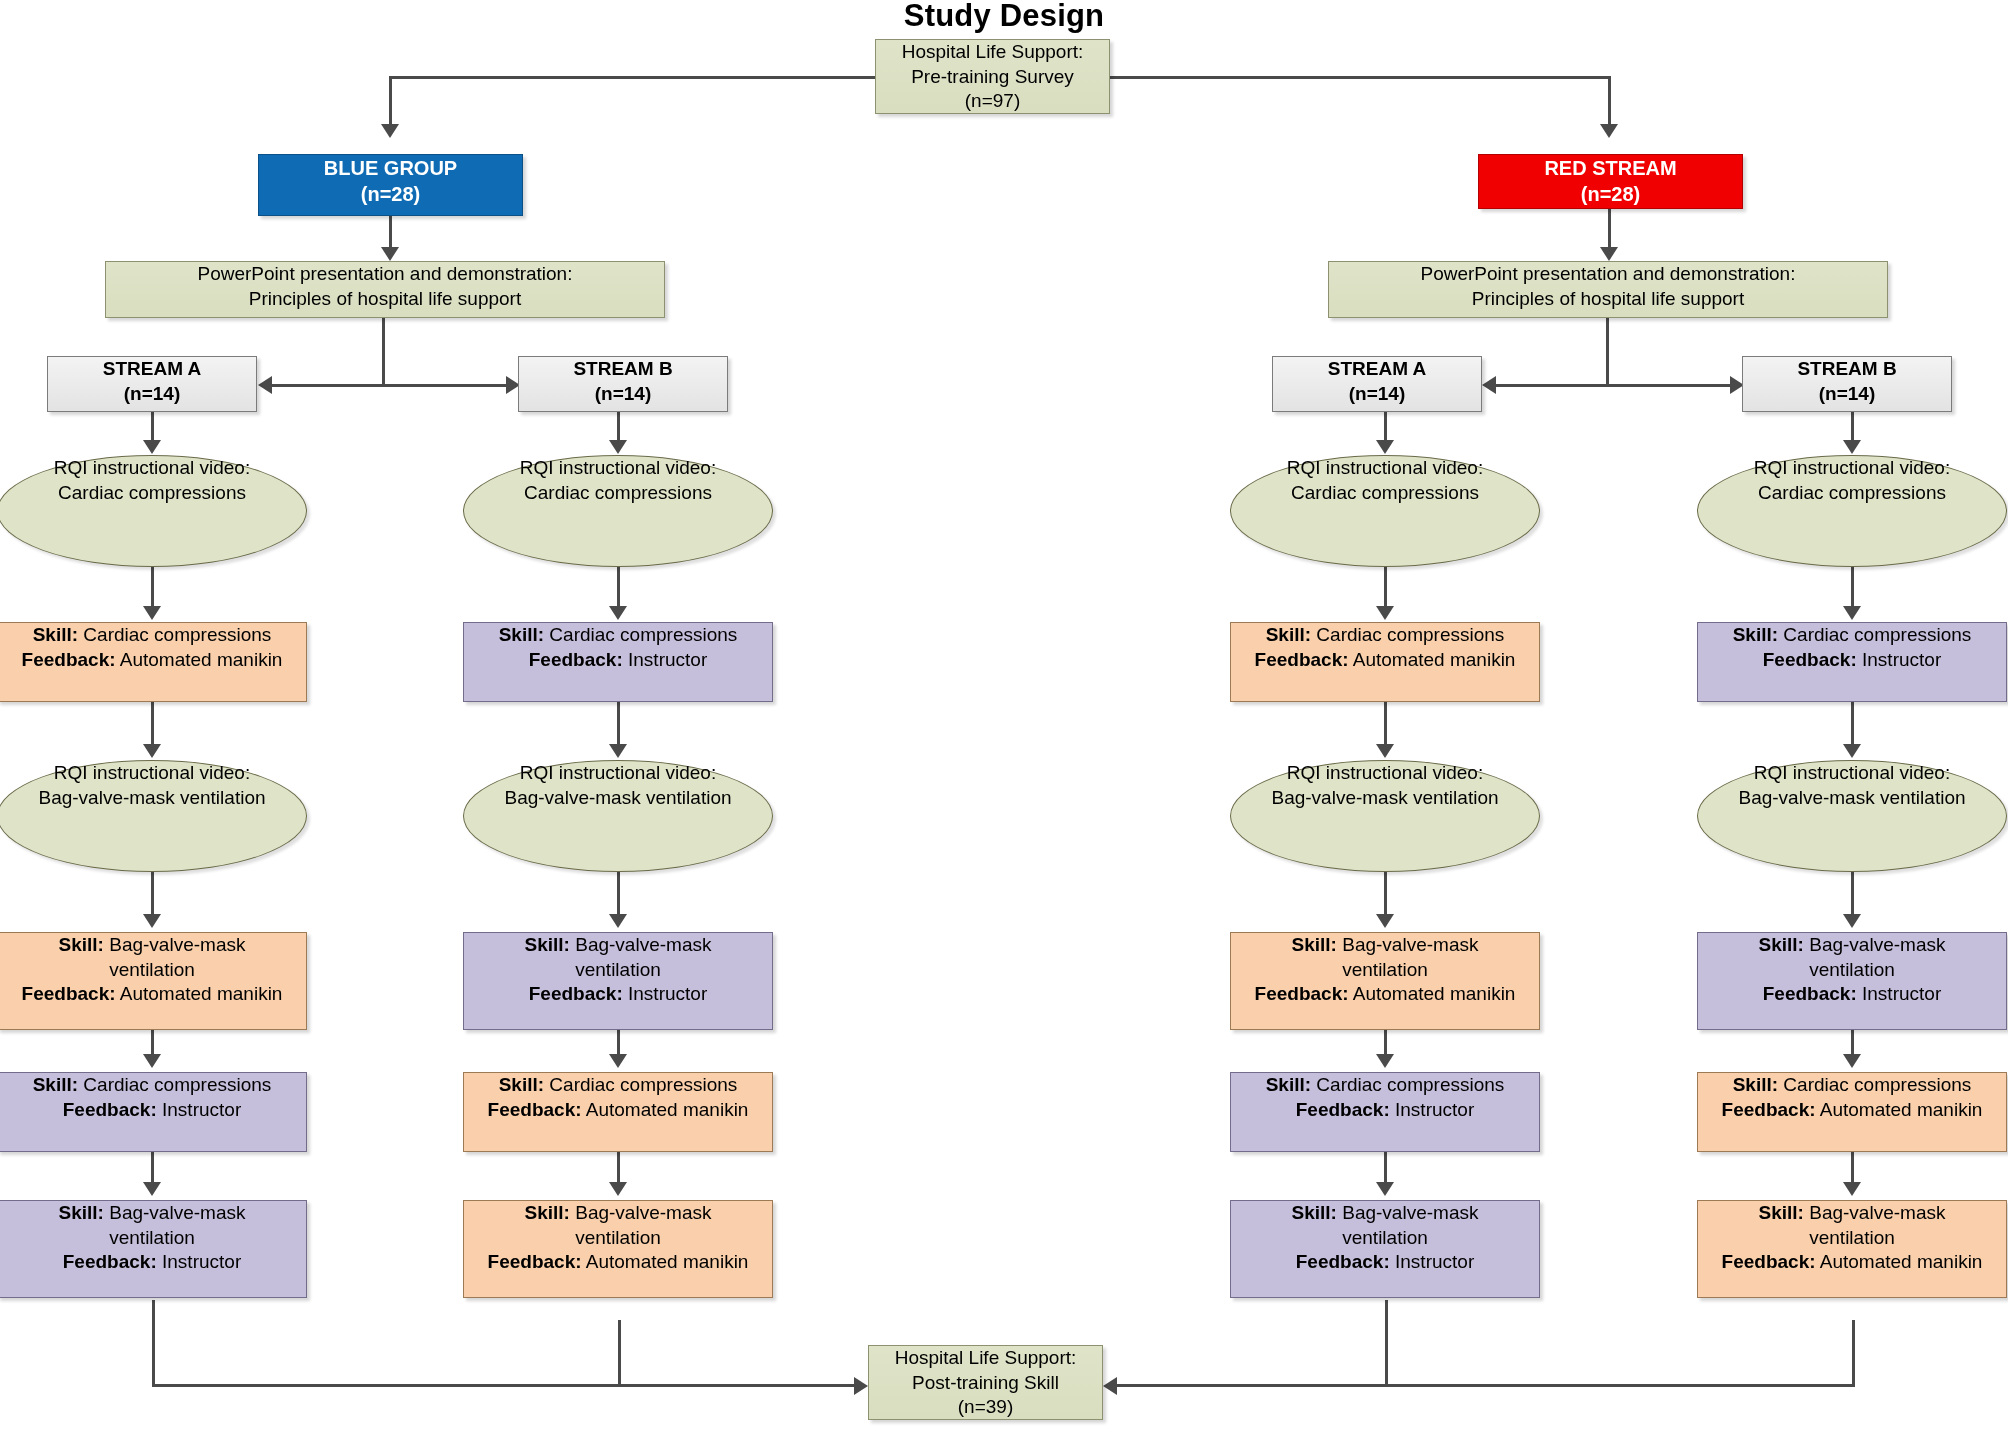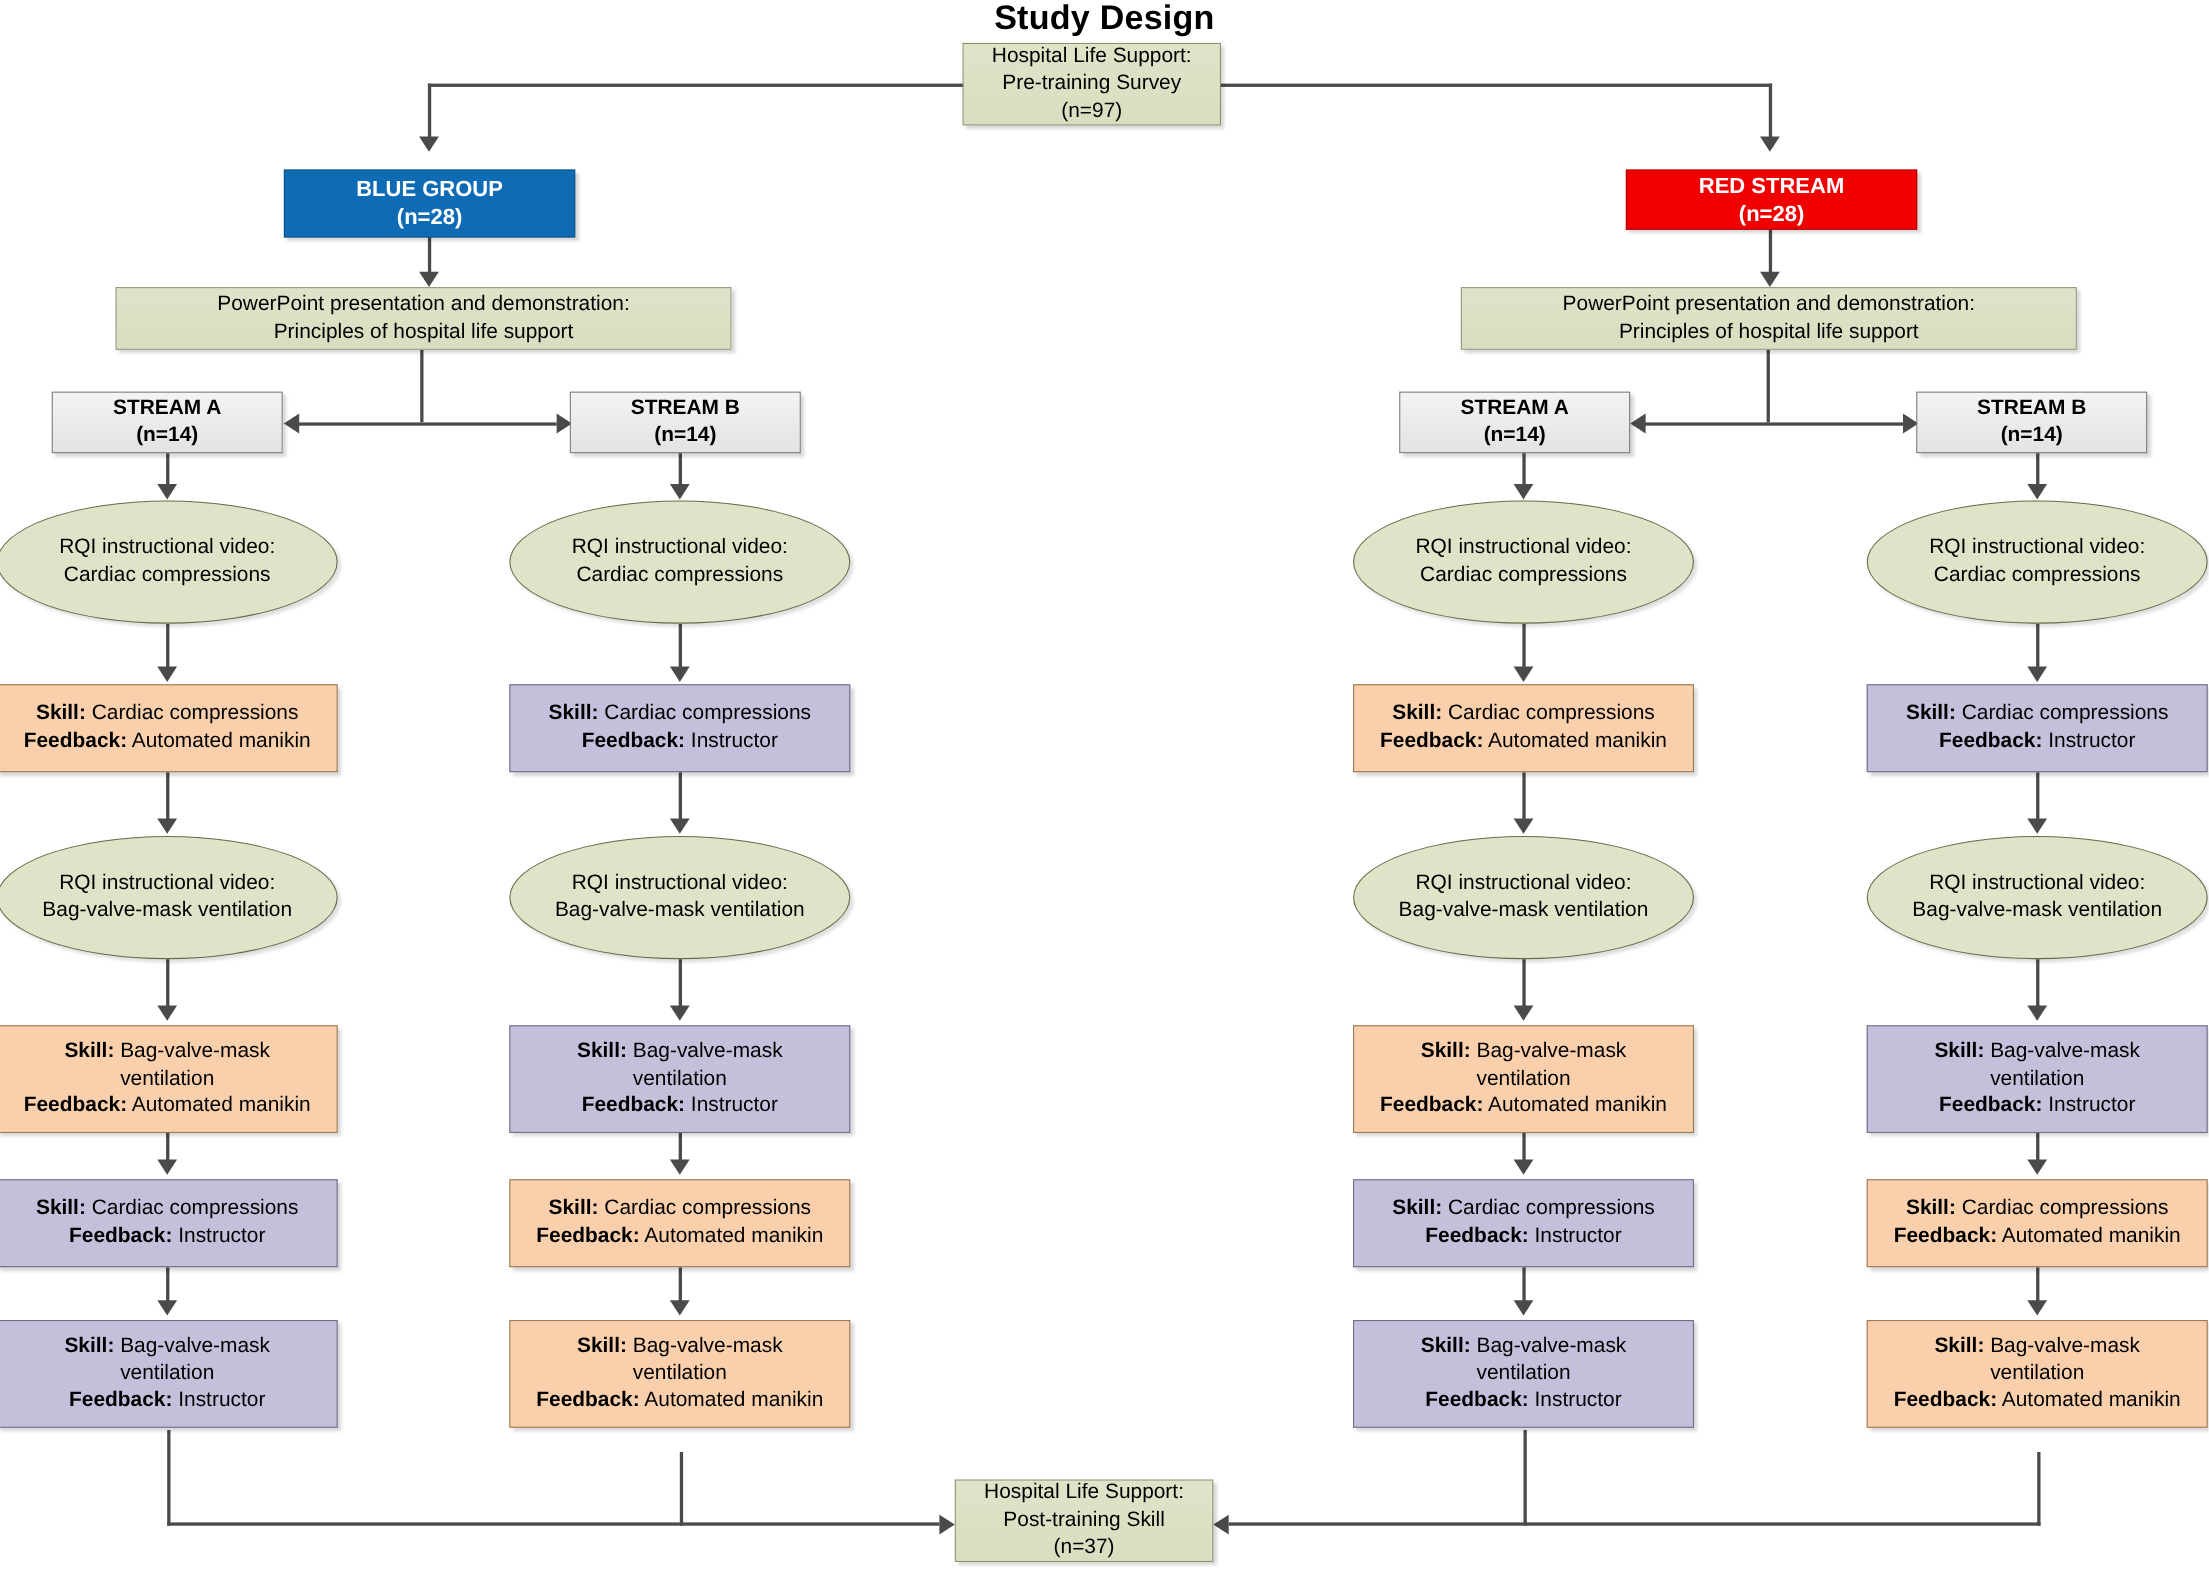--- a/index.html
+++ b/index.html
@@ -28,21 +28,20 @@
     font-weight: bold;
     letter-spacing: 0.2px;
   }
   
   .node {
     position: absolute;
     box-sizing: border-box;
     display: flex;
     flex-direction: column;
     align-items: center;
-    justify-content: center;
     text-align: center;
     line-height: 1.30;
     z-index: 3;
   }
   .rect {
     border: 1px solid #7b7b7b;
     box-shadow: 3px 3px 3px rgba(0,0,0,0.16);
   }
   .green {
     background: linear-gradient(to bottom, #dfe3c8, #d9dec0);
@@ -340,21 +339,21 @@
       <div class="node rect orange" style="left: 1697px; top: 1200px; width: 310px; height: 98px;">
         <span class="line1"><b>Skill:</b> Bag-valve-mask</span>
         <span class="line2">ventilation</span>
         <span class="line3"><b>Feedback:</b> Automated manikin</span>
       </div>
     </div>
 
   <div class="node rect green" style="left:868px; top:1345px; width:235px; height:75px;">
     <span class="line1">Hospital Life Support:</span>
     <span class="line2">Post-training Skill</span>
-    <span class="line3">(n=37)</span>
+    <span class="line3">(n=39)</span>
   </div>
 
   <div class="conn vline" style="left:152px; top:1300px; height:87px;"></div>
   <div class="conn vline" style="left:618px; top:1320px; height:67px;"></div>
   <div class="conn hline" style="left:152px; top:1384px; width:702px;"></div>
   <div class="arrow-right" style="left:854px; top:1377px;"></div>
 
   <div class="conn vline" style="left:1385px; top:1300px; height:87px;"></div>
   <div class="conn vline" style="left:1852px; top:1320px; height:67px;"></div>
   <div class="conn hline" style="left:1117px; top:1384px; width:738px;"></div>

